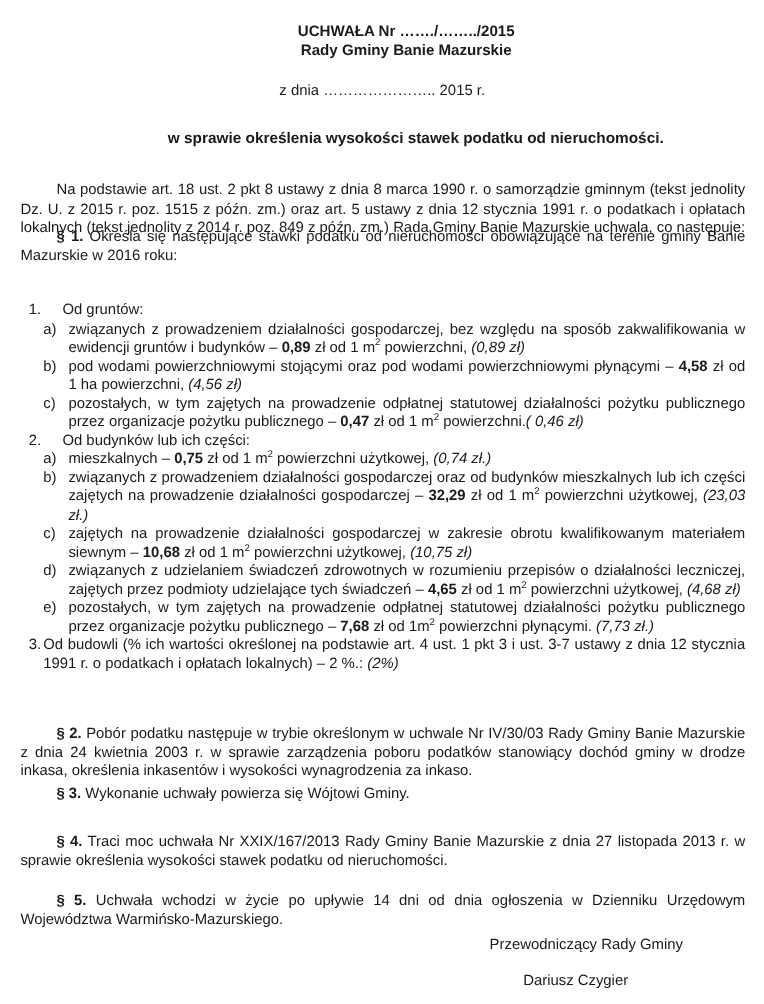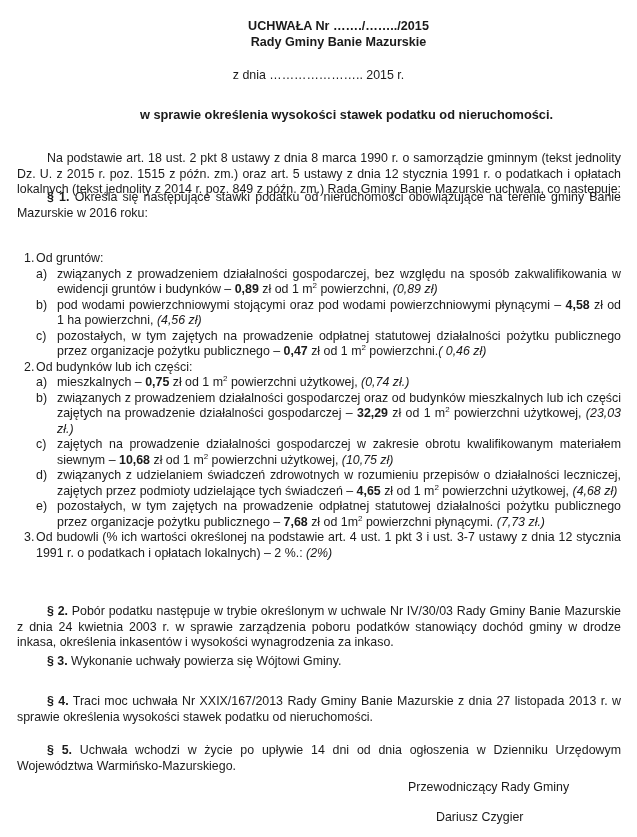--- a/index.html
+++ b/index.html
@@ -16,21 +16,21 @@
   .block { position: absolute; left: 17px; width: 604px; text-align: justify; }
   .indent { text-indent: 30px; }
   .p-intro { top: 151px; }
   .p1 { top: 190px; }
   ol.main { position: absolute; left: 10px; width: 611px; top: 251px; margin: 0; padding: 0; list-style: none; }
   ol.main > li { position: relative; padding-left: 26px; }
   .num { position: absolute; left: 14px; top: 0; }
   ol.sub { margin: 0; padding: 0; list-style: none; }
   ol.sub > li { position: relative; padding-left: 21px; text-align: justify; }
   ol.sub > li .let { position: absolute; left: 0; top: 0; }
-  ol.main > li > .text { display: block; margin-left: 0; }
+  ol.main > li > .text { display: block; margin-left: 16px; }
   ol.main > li.li3 { text-align: justify; }
   b { font-weight: bold; }
   i { font-style: italic; }
   sup { font-size: 8px; line-height: 0; vertical-align: super; }
   .p2 { top: 604px; }
   .p3 { top: 654px; }
   .p4 { top: 694px; }
   .p5 { top: 743px; }
   .sig1 { position: absolute; left: 408px; top: 780px; }
   .sig2 { position: absolute; left: 436px; top: 810px; }

